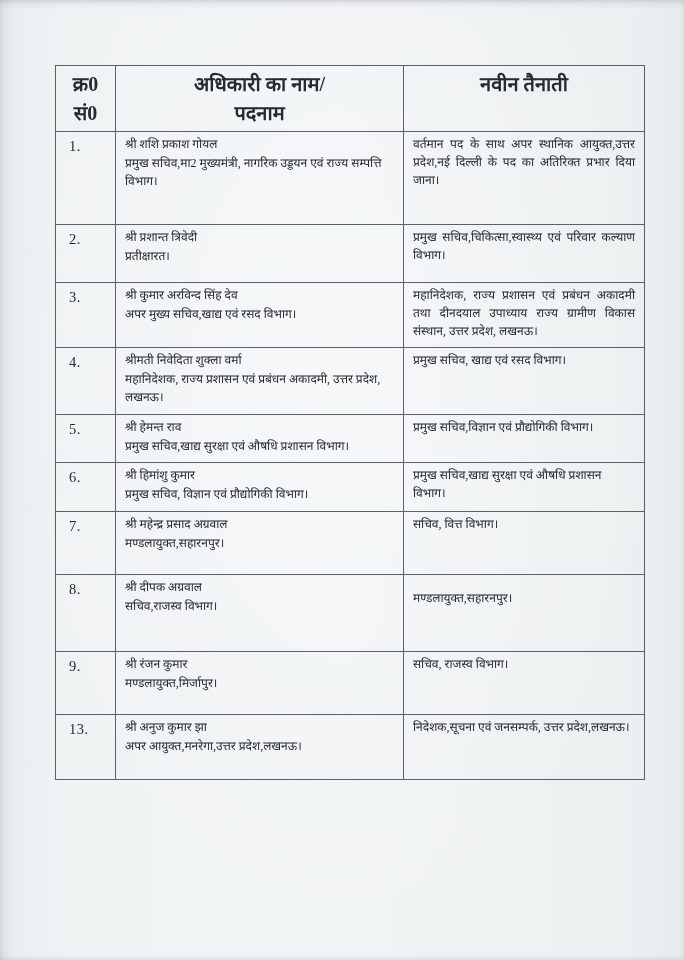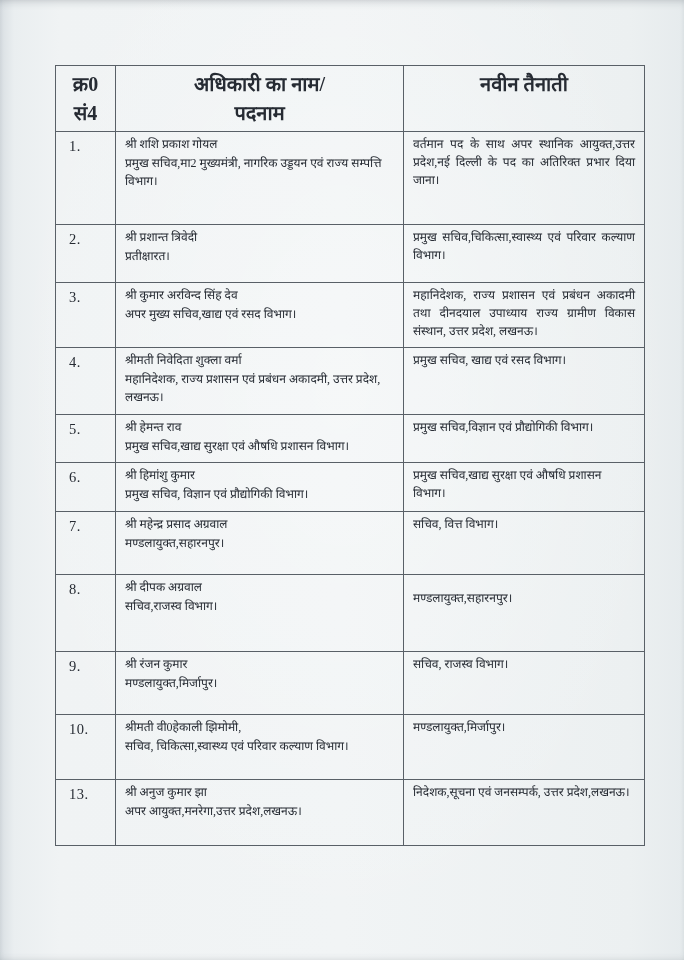--- a/index.html
+++ b/index.html
@@ -102,21 +102,21 @@
   <table class="transfer-table">
     <colgroup>
       <col class="c1">
         <col class="c2">
         <col class="c3">
     </colgroup>
     <thead>
       <tr>
         <th>
           <div>क्र0</div>
-          <div>सं4</div>
+          <div>सं0</div>
         </th>
         <th>
           <div>अधिकारी का नाम/</div>
           <div>पदनाम</div>
         </th>
         <th>नवीन तैनाती</th>
       </tr>
     </thead>
     <tbody>
       <tr>
@@ -185,28 +185,20 @@
       </tr>
       <tr>
         <td class="sno">9.</td>
         <td class="name-cell">
           <div class="officer-name">श्री रंजन कुमार</div>
           <div class="officer-designation">मण्डलायुक्त,मिर्जापुर।</div>
         </td>
         <td class="posting align-center">सचिव, राजस्व विभाग।</td>
       </tr>
       <tr>
-        <td class="sno">10.</td>
-        <td class="name-cell">
-          <div class="officer-name">श्रीमती वी0हेकाली झिमोमी,</div>
-          <div class="officer-designation">सचिव, चिकित्सा,स्वास्थ्य एवं परिवार कल्याण विभाग।</div>
-        </td>
-        <td class="posting align-center">मण्डलायुक्त,मिर्जापुर।</td>
-      </tr>
-      <tr>
         <td class="sno">13.</td>
         <td class="name-cell">
           <div class="officer-name">श्री अनुज कुमार झा</div>
           <div class="officer-designation">अपर आयुक्त,मनरेगा,उत्तर प्रदेश,लखनऊ।</div>
         </td>
         <td class="posting align-center">निदेशक,सूचना एवं जनसम्पर्क, उत्तर प्रदेश,लखनऊ।</td>
       </tr>
     </tbody>
   </table>
 

